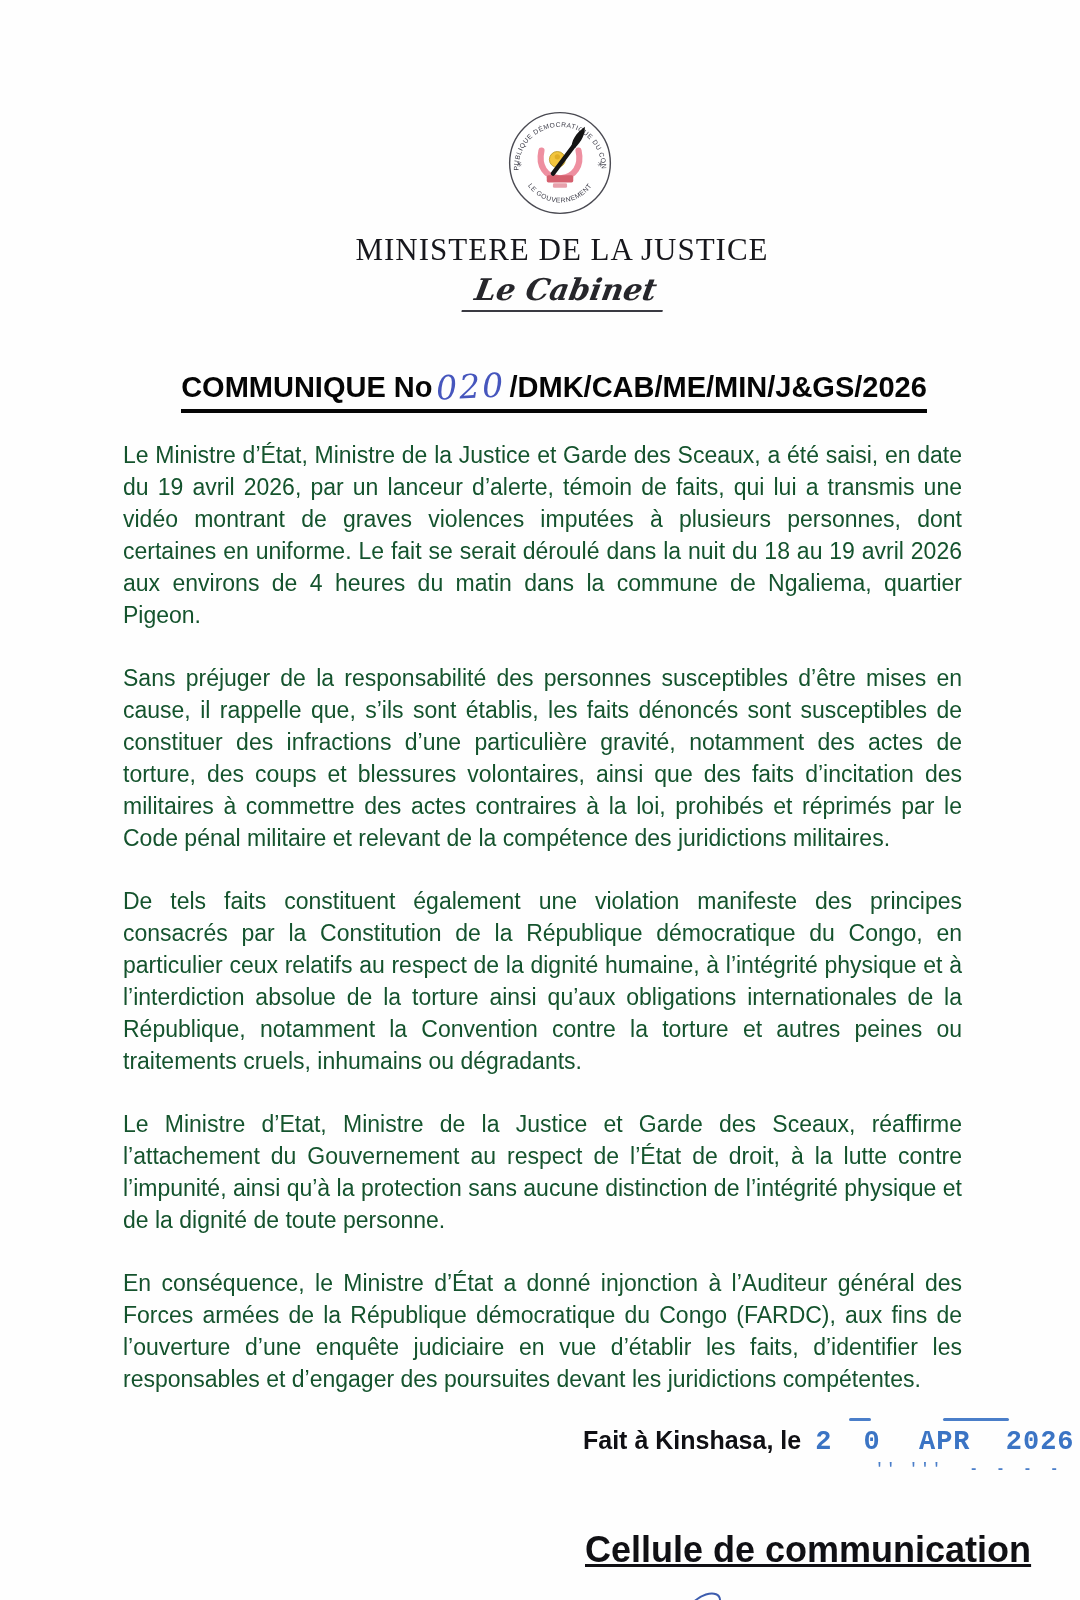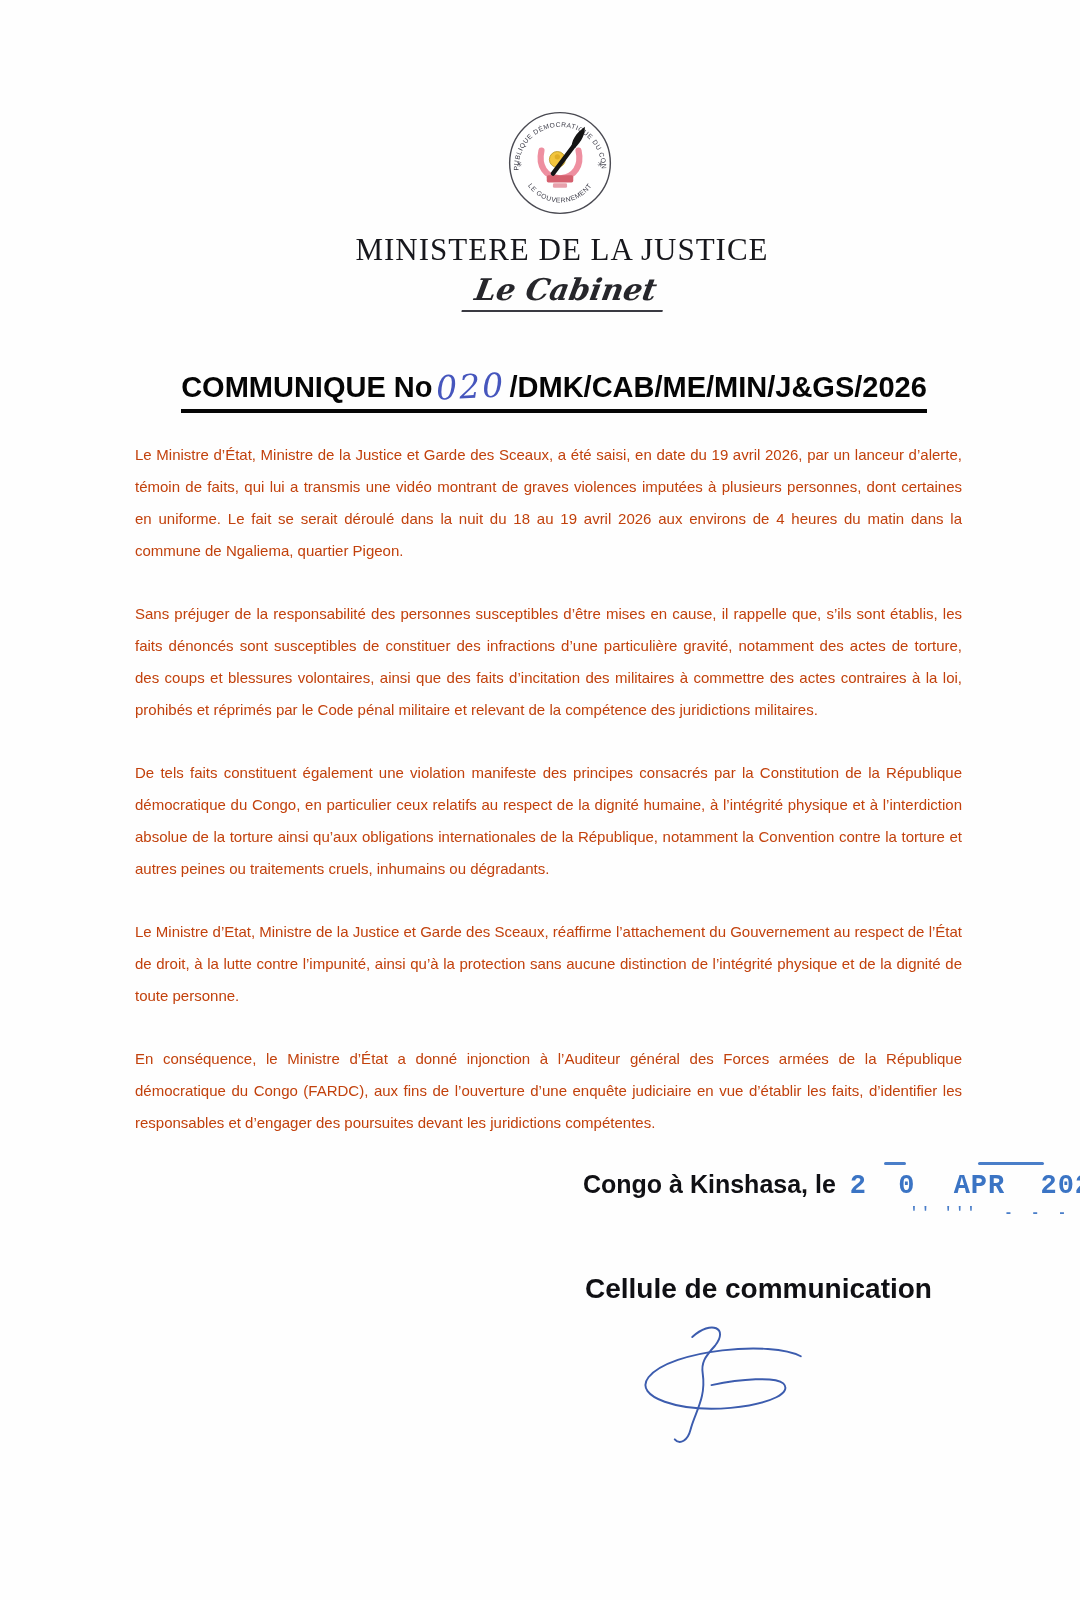--- a/index.html
+++ b/index.html
@@ -54,25 +54,25 @@
     font-size:33px;
     color:#4656bd;
     display:inline-block;
     transform:rotate(-3deg) translateY(1px);
     letter-spacing:2px;
     padding:0 4px;
   }
   
   .body{padding:26px 118px 0 123px;}
   .body p{
-    margin:0 0 31px 12px;
-    font-size:15px;
+    margin:0 0 31px 0;
+    font-size:23px;
     line-height:32px;
     text-align:justify;
-    color:#c2410c;
+    color:#14532d;
   }
   
   .date-row{
     margin-top:6px;
     padding-left:583px;
     display:flex;
     align-items:baseline;
     white-space:nowrap;
   }
   .fait{font-weight:bold;font-size:25px;color:#101014;}
@@ -98,22 +98,23 @@
     font-size:14px;
     letter-spacing:3px;
     color:#4a7ec9;
     font-weight:bold;
   }
   .stamp-marks .m2{margin-left:26px;letter-spacing:5px;}
   .cellule{
     margin-top:72px;
     padding-left:585px;
     font-weight:bold;
-    font-size:28px;
+    font-size:36px;
     color:#101014;
+    text-decoration:underline;
   }
   .sig-wrap{margin-top:4px;padding-left:600px;}
   .sig-wrap svg{width:230px;height:140px;}
   
   .seal-ring{fill:#ffffff;stroke:#4a4a52;stroke-width:1.6;}
   .seal-text{font-family:"Liberation Sans",sans-serif;font-size:7.6px;fill:#3a3a46;letter-spacing:0.6px;}
   .seal-star{font-size:9px;fill:#3a3a46;}
 </style>
 </head>
 <body>
@@ -164,21 +165,21 @@
 
   <div class="body">
     <p>Le Ministre d’État, Ministre de la Justice et Garde des Sceaux, a été saisi, en date du 19 avril 2026, par un lanceur d’alerte, témoin de faits, qui lui a transmis une vidéo montrant de graves violences imputées à plusieurs personnes, dont certaines en uniforme. Le fait se serait déroulé dans la nuit du 18 au 19 avril 2026 aux environs de 4 heures du matin dans la commune de Ngaliema, quartier Pigeon.</p>
     <p>Sans préjuger de la responsabilité des personnes susceptibles d’être mises en cause, il rappelle que, s’ils sont établis, les faits dénoncés sont susceptibles de constituer des infractions d’une particulière gravité, notamment des actes de torture, des coups et blessures volontaires, ainsi que des faits d’incitation des militaires à commettre des actes contraires à la loi, prohibés et réprimés par le Code pénal militaire et relevant de la compétence des juridictions militaires.</p>
     <p>De tels faits constituent également une violation manifeste des principes consacrés par la Constitution de la République démocratique du Congo, en particulier ceux relatifs au respect de la dignité humaine, à l’intégrité physique et à l’interdiction absolue de la torture ainsi qu’aux obligations internationales de la République, notamment la Convention contre la torture et autres peines ou traitements cruels, inhumains ou dégradants.</p>
     <p>Le Ministre d’Etat, Ministre de la Justice et Garde des Sceaux, réaffirme l’attachement du Gouvernement au respect de l’État de droit, à la lutte contre l’impunité, ainsi qu’à la protection sans aucune distinction de l’intégrité physique et de la dignité de toute personne.</p>
     <p>En conséquence, le Ministre d’État a donné injonction à l’Auditeur général des Forces armées de la République démocratique du Congo (FARDC), aux fins de l’ouverture d’une enquête judiciaire en vue d’établir les faits, d’identifier les responsables et d’engager des poursuites devant les juridictions compétentes.</p>
   </div>
 
   <div class="date-row">
-    <span class="fait">Congo à Kinshasa, le</span>
+    <span class="fait">Fait à Kinshasa, le</span>
     <span class="stamp">
       <span class="ov ov1"></span>
       <span class="ov ov2"></span>
       <span class="day">2 0</span>
       <span class="month">APR</span>
       <span class="year">2026</span>
       <span class="stamp-marks">
         <span class="m1">'' '''</span><span class="m2">- - - -</span>
       </span>
     </span>

